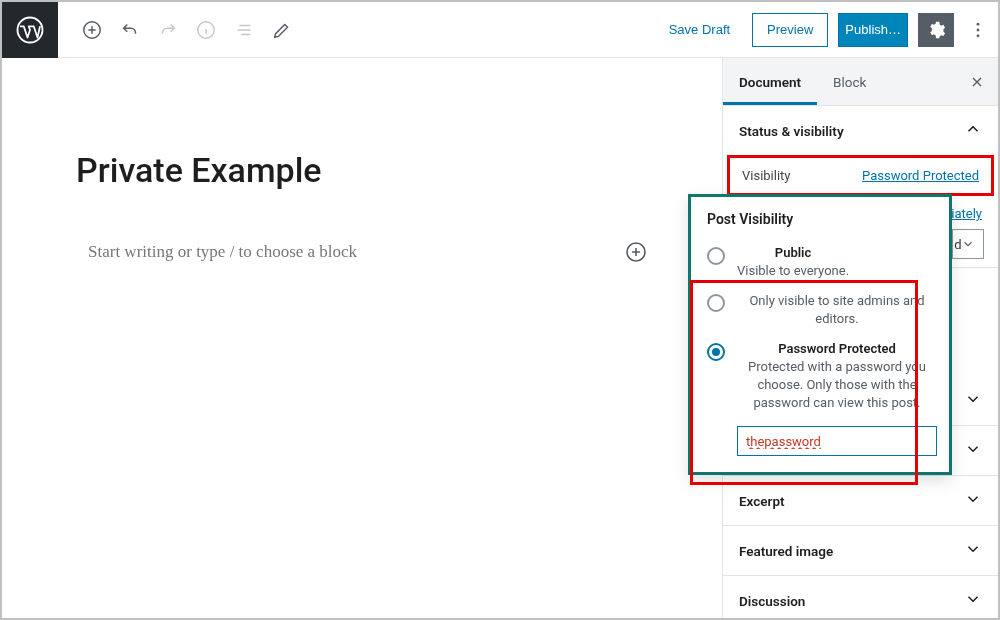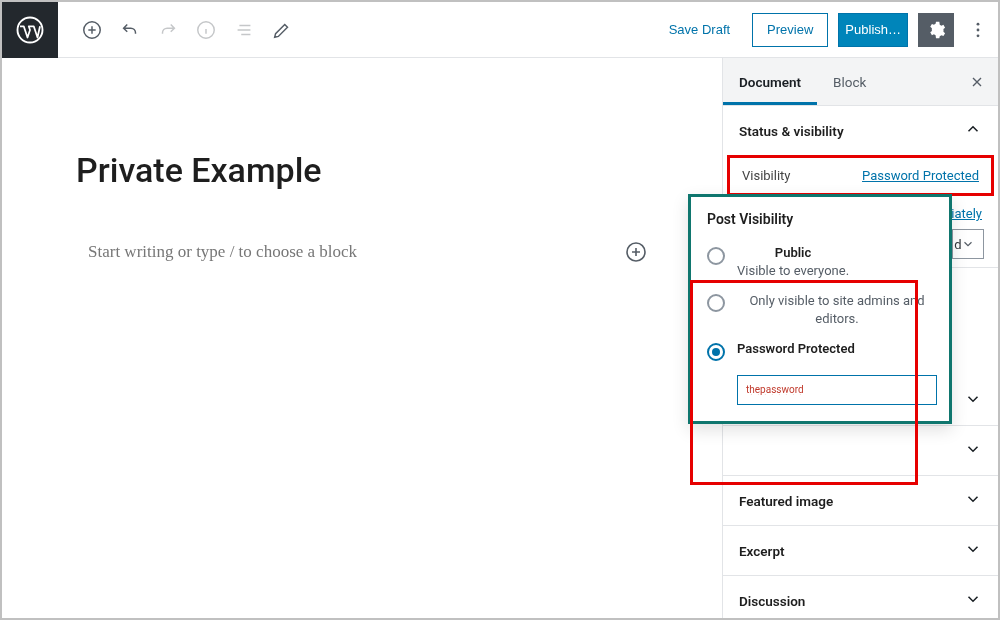--- a/index.html
+++ b/index.html
@@ -49,21 +49,21 @@
   
   .popover { position:absolute; top:192px; left:686px; width:264px; background:#fff; border:3px solid #0f766e; box-shadow:0 6px 16px rgba(0,0,0,0.12); z-index:30; padding:14px 12px 16px 16px; }
   .popover h4 { font-size:14px; font-weight:600; margin-bottom:12px; }
   .opt { display:flex; align-items:flex-start; gap:12px; padding:6px 0; }
   .radio { width:18px; height:18px; border:2px solid #8d96a0; border-radius:50%; margin-top:2px; flex-shrink:0; display:flex; align-items:center; justify-content:center; cursor:pointer; }
   .radio.checked { border-color:#0073aa; }
   .radio.checked::after { content:""; width:8px; height:8px; background:#0073aa; border-radius:50%; }
   .opt-body { font-size:13px;text-align:center; }
   .opt-title { font-weight:600; margin-bottom:2px; }
   .opt-desc { color:#555d66; line-height:1.4; }
-  .pw-input { margin-top:8px; margin-left:30px; width:calc(100% - 30px); height:30px; border:1px solid #0073aa; outline:none; padding:0 8px; font-size:10px; font-family:inherit; color:#c0392b; text-decoration:underline; text-decoration-color:#c0392b; text-decoration-style:wavy; }
+  .pw-input { margin-top:8px; margin-left:30px; width:calc(100% - 30px); height:30px; border:1px solid #0073aa; outline:none; padding:0 8px; font-size:13px; font-family:inherit; color:#c0392b; text-decoration:underline; text-decoration-color:#c0392b; text-decoration-style:wavy; }
   
   .annot1 { position:absolute; border:3px solid #e60000; pointer-events:none; z-index:40; left:688px; top:278px; width:228px; height:205px; }
 </style>
 </head>
 <body>
 
 <div class="frame">
 
   <div class="topbar">
     <div class="wp-logo">
@@ -186,29 +186,29 @@
       <div class="panel-header">
         <span></span>
         <span class="chev"><svg viewBox="0 0 24 24">
               <path d="M6 9l6 6 6-6"></path>
             </svg></span>
       </div>
     </div>
 
     <div class="panel">
       <div class="panel-header">
+        <span>Excerpt</span>
+        <span class="chev"><svg viewBox="0 0 24 24">
+              <path d="M6 9l6 6 6-6"></path>
+            </svg></span>
+      </div>
+    </div>
+    <div class="panel">
+      <div class="panel-header">
         <span>Featured image</span>
-        <span class="chev"><svg viewBox="0 0 24 24">
-              <path d="M6 9l6 6 6-6"></path>
-            </svg></span>
-      </div>
-    </div>
-    <div class="panel">
-      <div class="panel-header">
-        <span>Excerpt</span>
         <span class="chev"><svg viewBox="0 0 24 24">
               <path d="M6 9l6 6 6-6"></path>
             </svg></span>
       </div>
     </div>
     <div class="panel">
       <div class="panel-header">
         <span>Discussion</span>
         <span class="chev"><svg viewBox="0 0 24 24">
               <path d="M6 9l6 6 6-6"></path>
@@ -229,20 +229,21 @@
     <div class="opt">
       <div class="radio"></div>
       <div class="opt-body">
         <div class="opt-desc">Only visible to site admins and editors.</div>
       </div>
     </div>
     <div class="opt">
       <div class="radio checked"></div>
       <div class="opt-body">
         <div class="opt-title">Password Protected</div>
+        <div class="opt-desc">Protected with a password you choose. Only those with the password can view this post.</div>
       </div>
     </div>
     <input class="pw-input" value="thepassword" style="">
   </div>
 
   <div class="annot1"></div>
 
 </div>
 
 </body></html>

